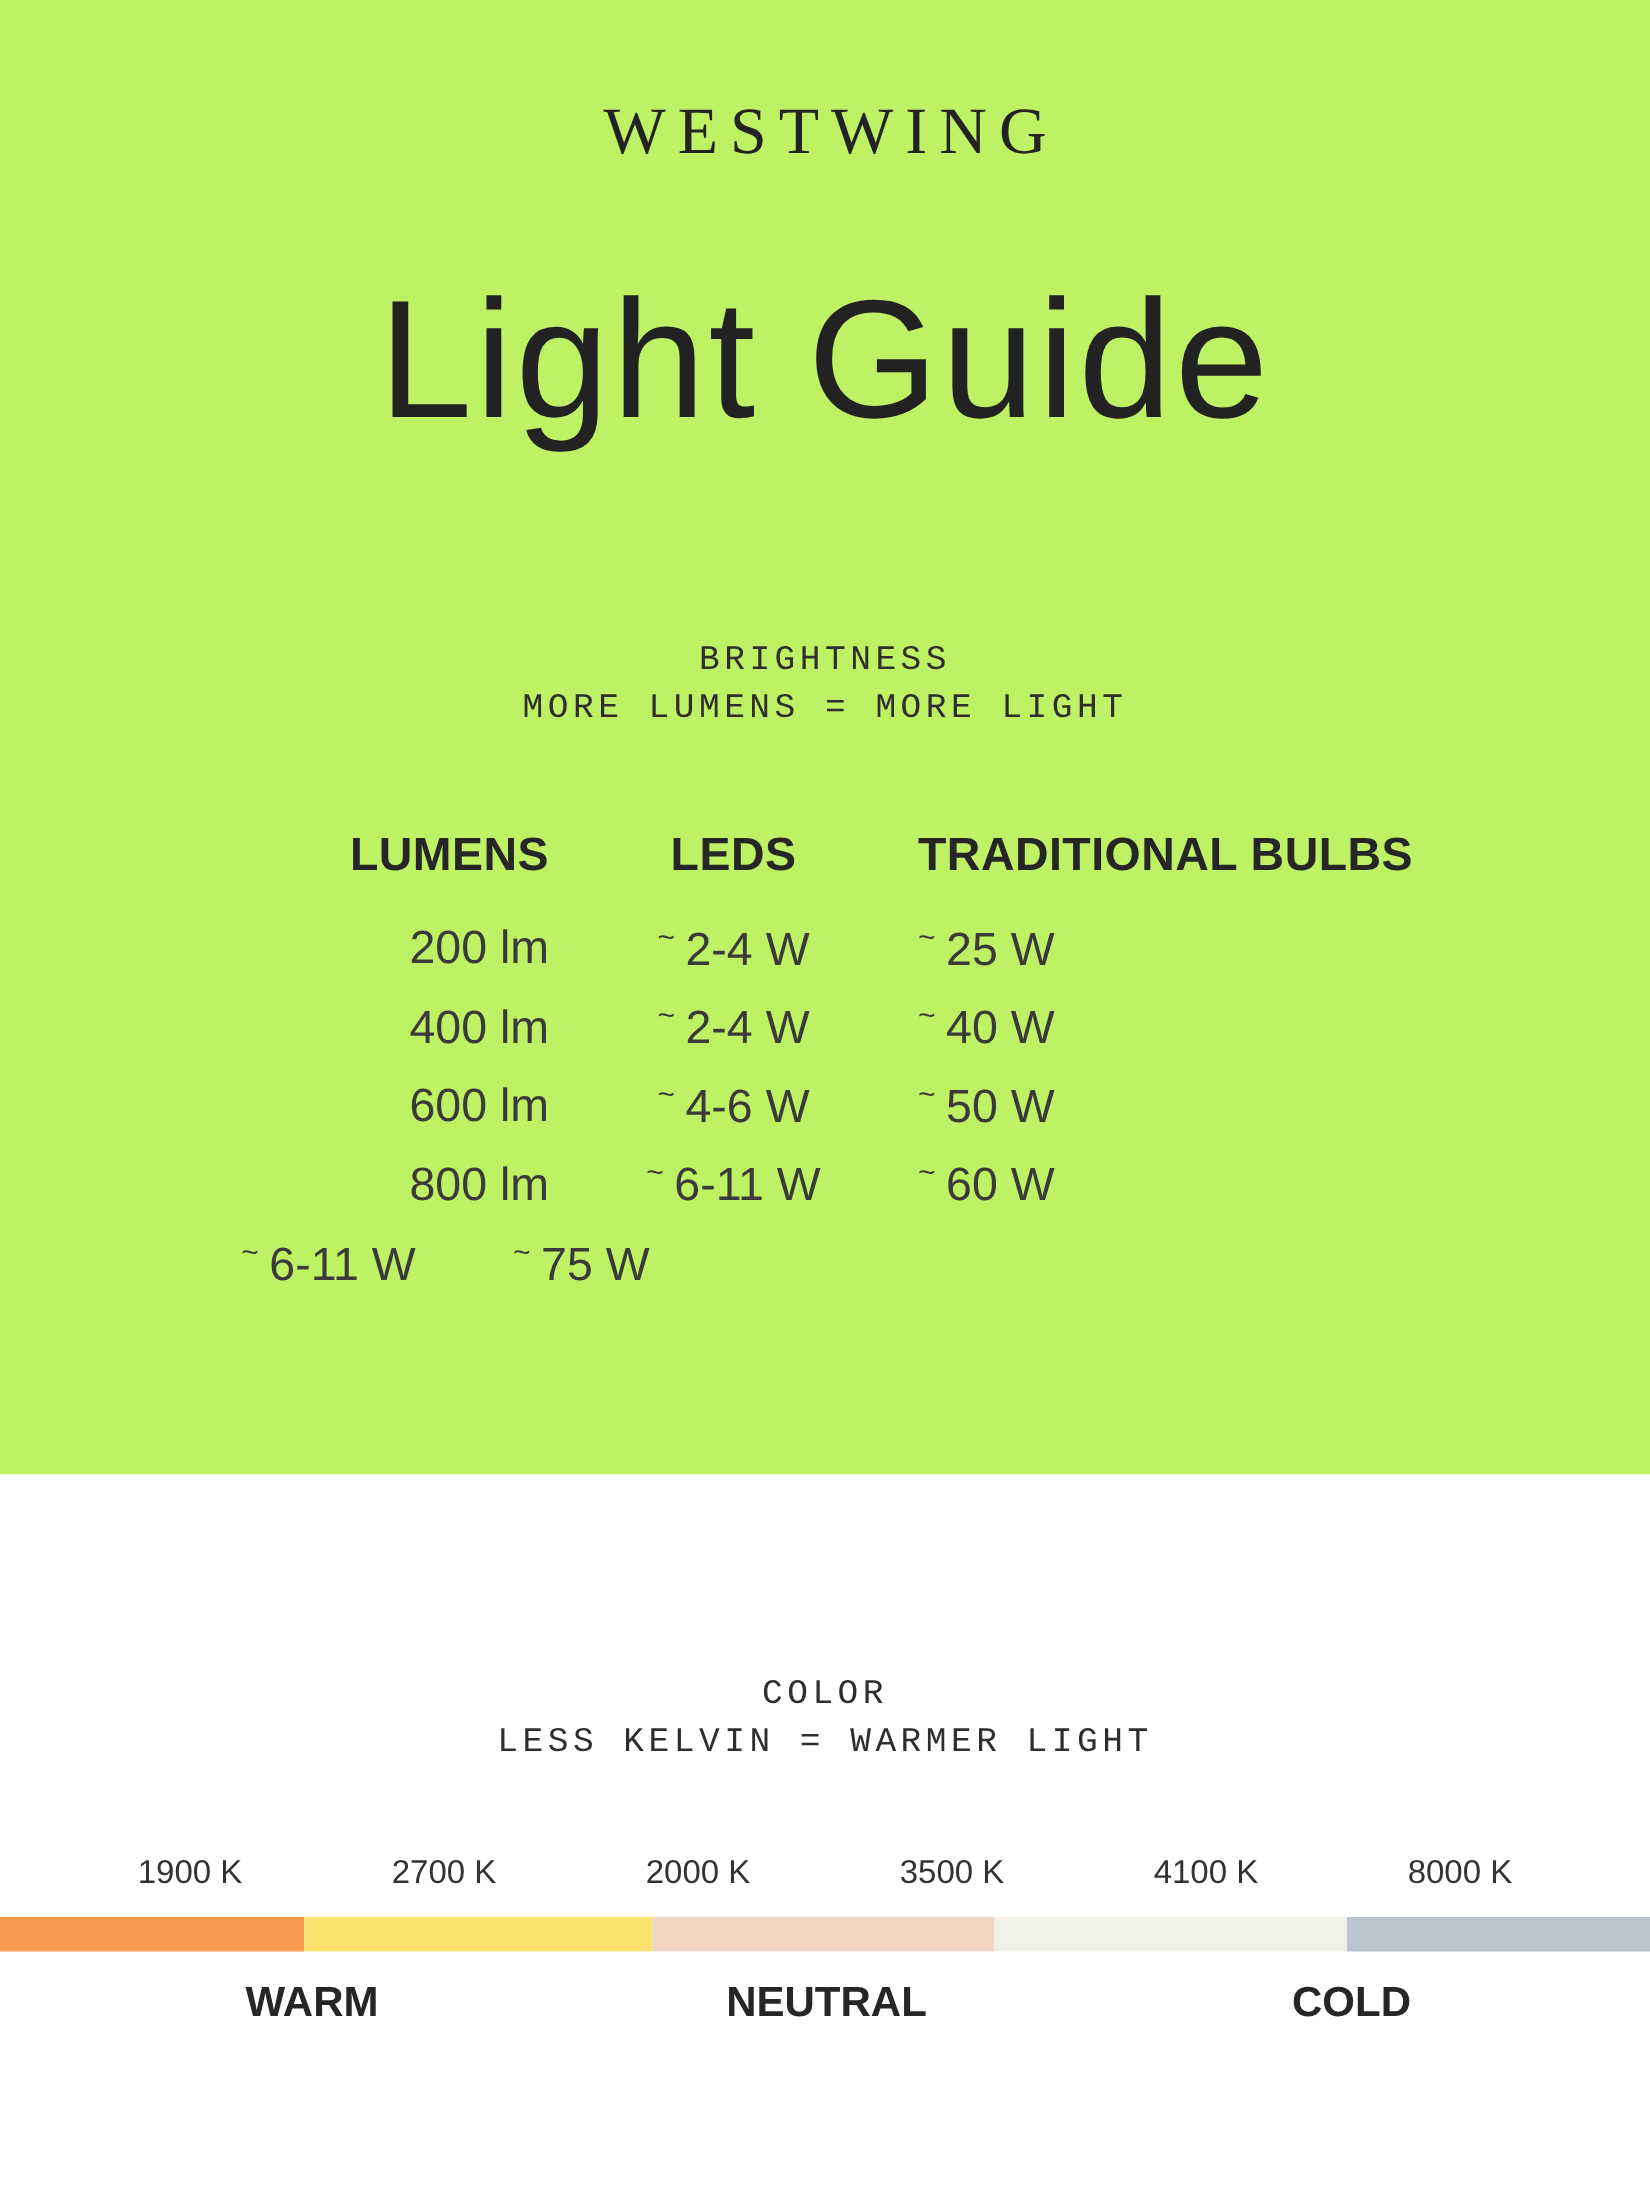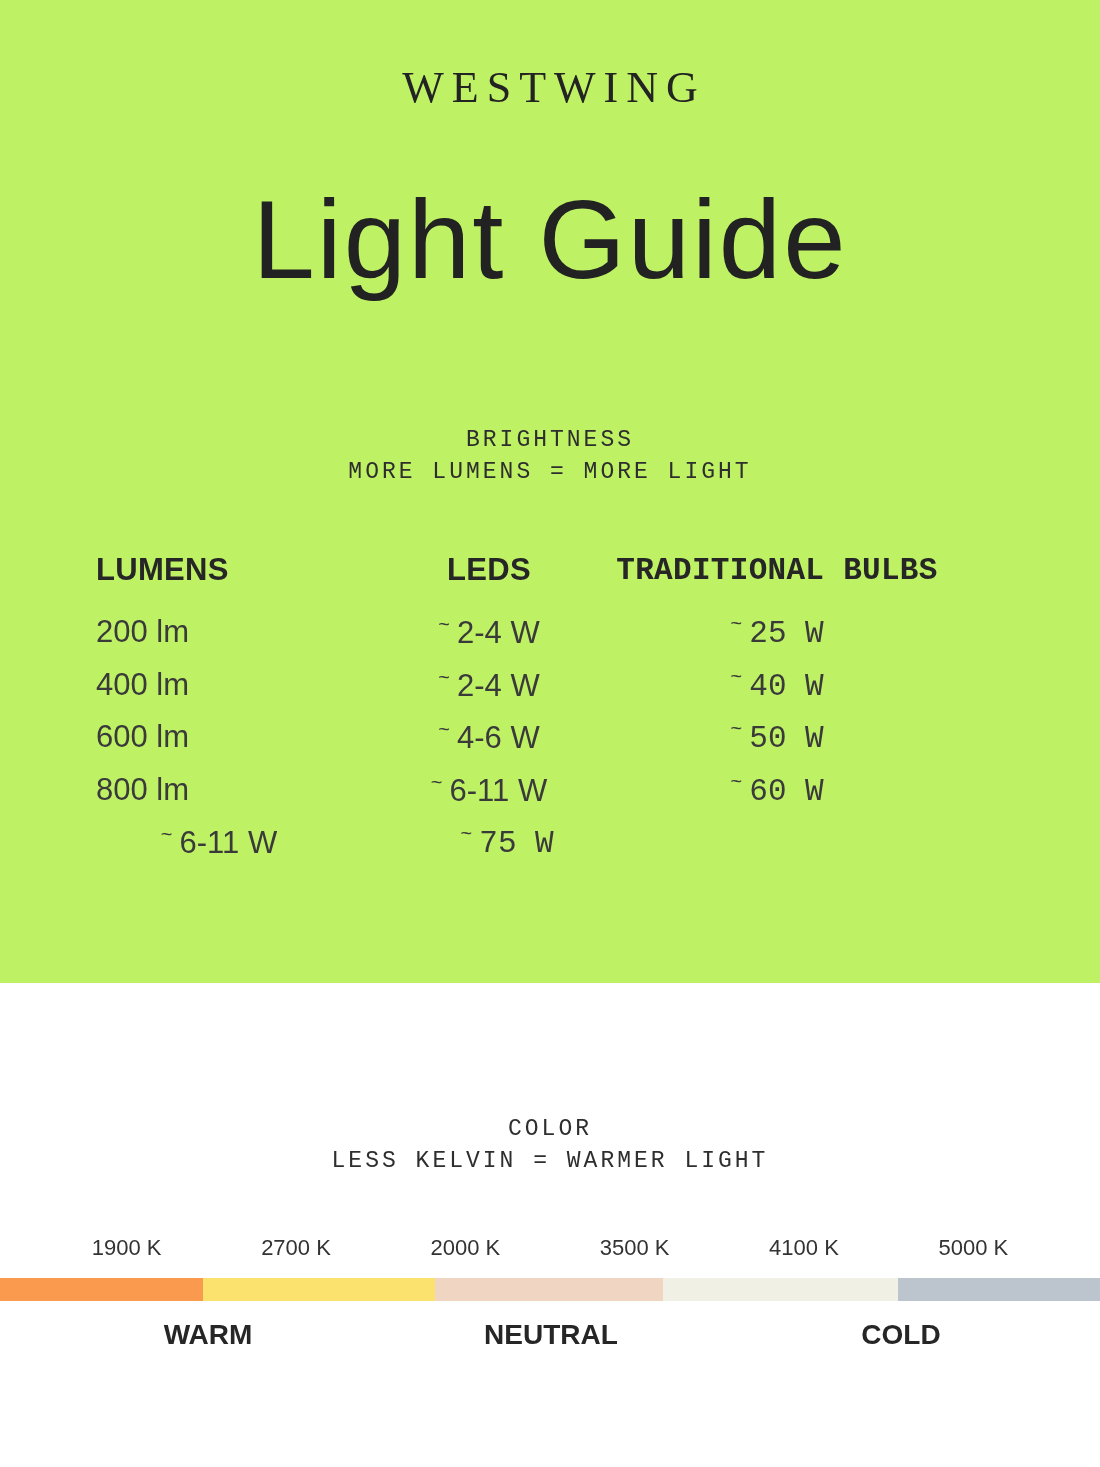--- a/index.html
+++ b/index.html
@@ -45,23 +45,23 @@
     color: #2e2e2e;
   }
   .caption-brightness { margin-top: 128px; }
 
   .lumens-table {
     margin-top: 60px;
     padding-left: 96px;
     text-align: left;
   }
   .t-row { display: flex; align-items: center; }
-  .t-col1 { width: 270px; text-align: left; }
+  .t-col1 { width: 270px; text-align: right; }
   .t-col2 { width: 246px; text-align: center; }
-  .t-col3 { width: 330px; text-align: center; white-space: nowrap; font-family: Liberation Mono, monospace; }
+  .t-col3 { width: 330px; text-align: left; white-space: nowrap; }
   .t-head .t-col1, .t-head .t-col2, .t-head .t-col3 {
     font-size: 31px;
     font-weight: 700;
     letter-spacing: 0.3px;
     color: #262626;
   }
   .t-head { height: 44px; }
   .t-body .t-row { height: 52.5px; }
   .t-body { margin-top: 14px; }
   .t-body .t-row span.val, .t-body .t-row .cell { font-size: 31px; font-weight: 400; color: #3a3a3a; }
@@ -180,21 +180,21 @@
     <div>COLOR</div>
     <div>LESS KELVIN = WARMER LIGHT</div>
   </div>
 
   <div class="kelvin-row">
     <span class="k-label">1900 K</span>
     <span class="k-label">2700 K</span>
     <span class="k-label">2000 K</span>
     <span class="k-label">3500 K</span>
     <span class="k-label">4100 K</span>
-    <span class="k-label">5000 K</span>
+    <span class="k-label">8000 K</span>
   </div>
 
   <div class="kelvin-bar">
     <div class="seg-1" style="background-color: rgb(250, 154, 79);"></div>
     <div class="seg-2" style="background-color: rgb(251, 226, 110);"></div>
     <div class="seg-3" style="background-color: rgb(240, 214, 194);"></div>
     <div class="seg-4" style="background-color: rgb(241, 240, 228);"></div>
     <div class="seg-5" style="background-color: rgb(188, 196, 206);"></div>
   </div>
 

